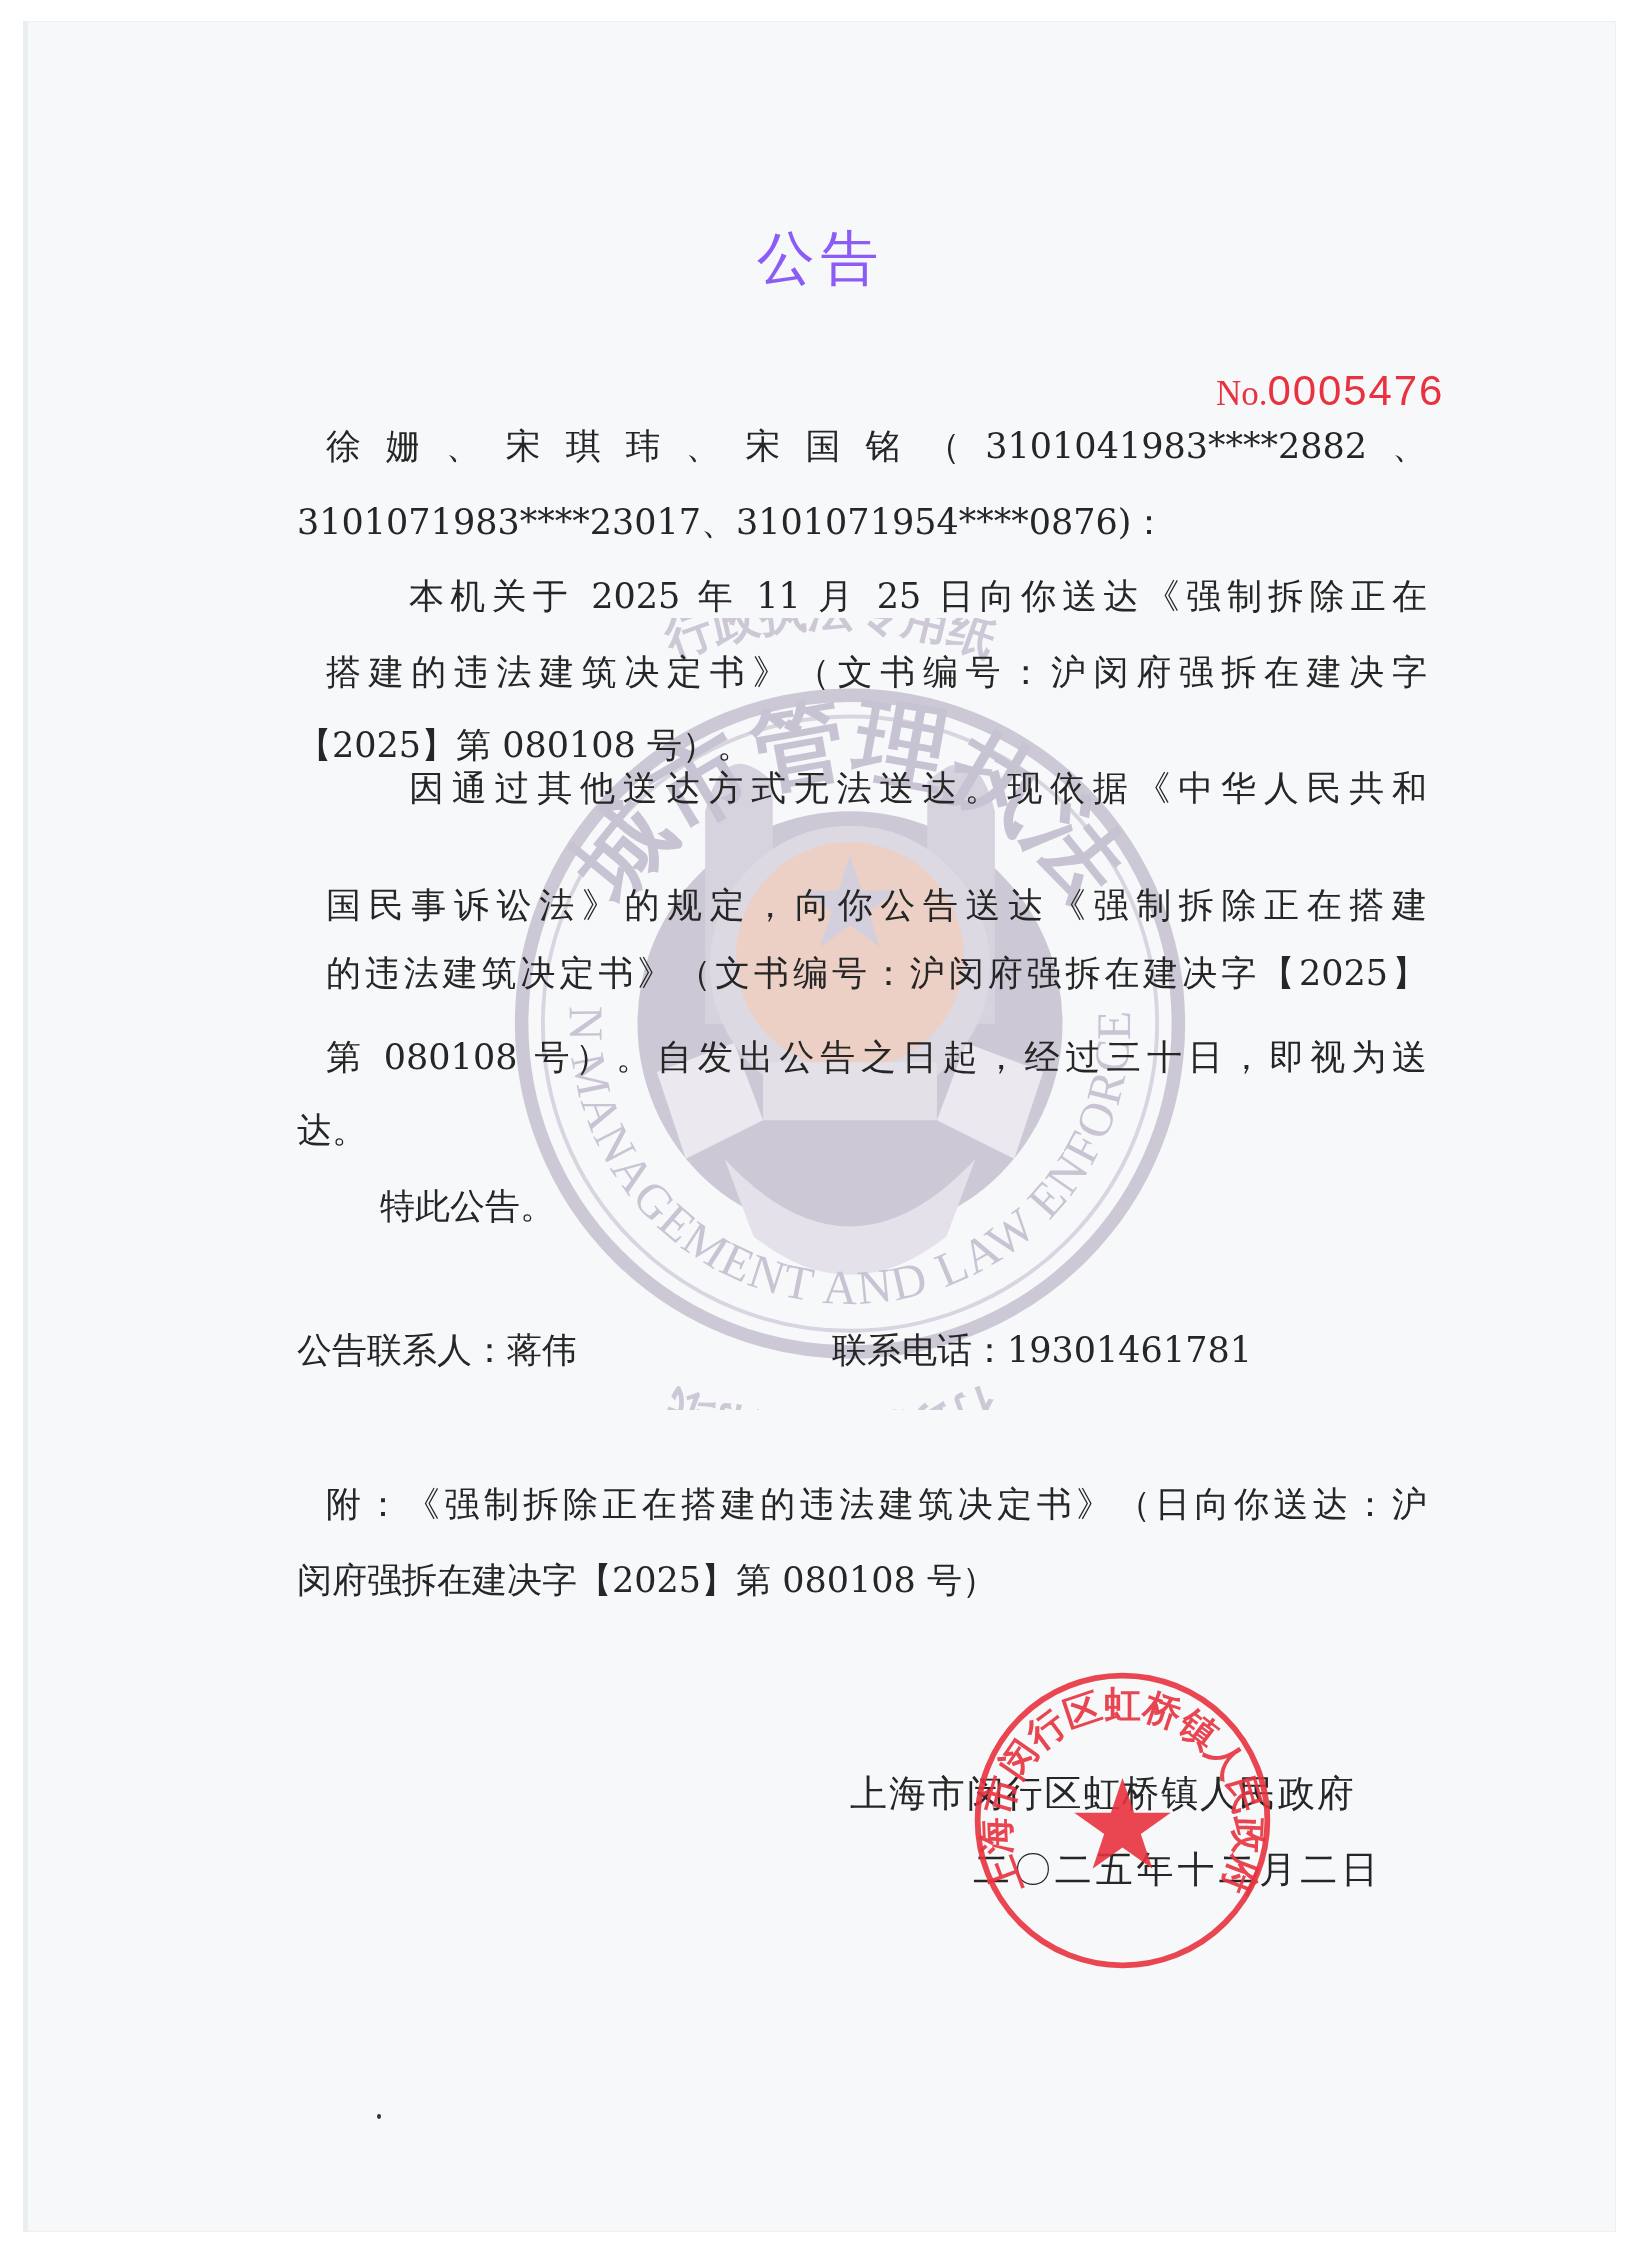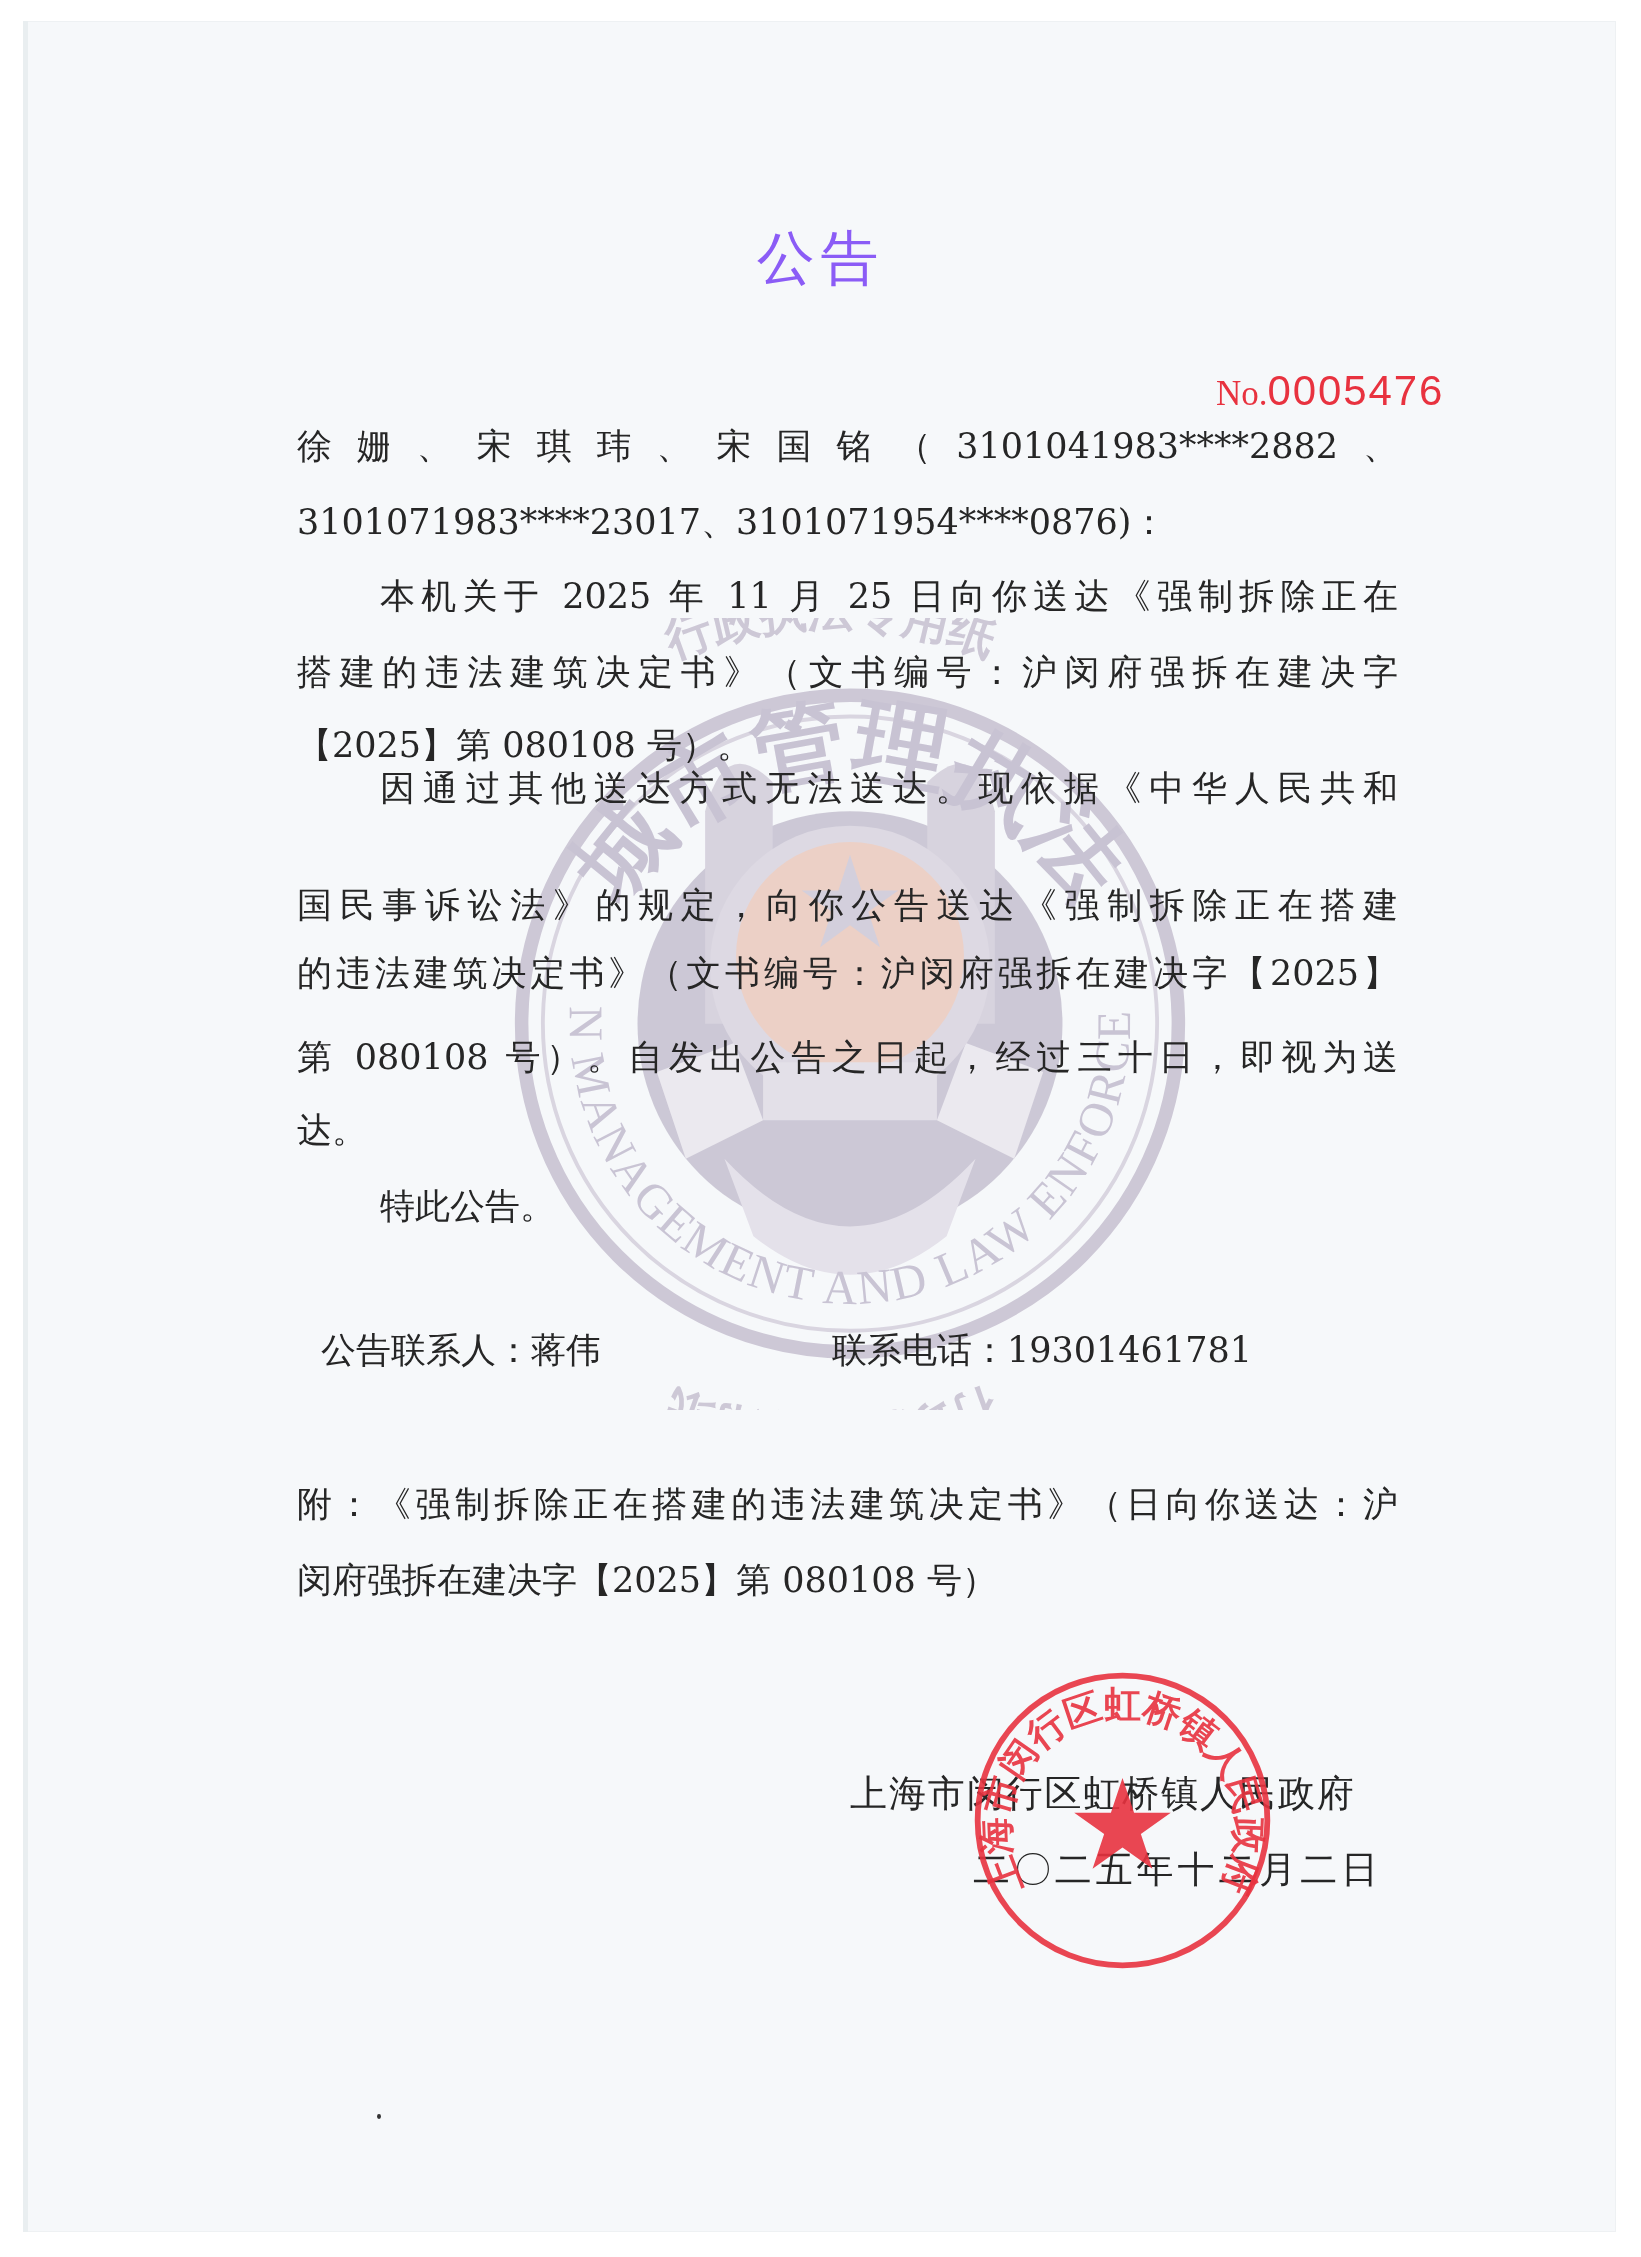--- a/index.html
+++ b/index.html
@@ -29,23 +29,23 @@
     position: absolute; left: 1207px; top: 367px; color: #e8323f;
     font-family: "Liberation Sans", sans-serif; font-size: 42px; letter-spacing: 1.9px; margin-left: 9px;
   }
   .serial .no { font-family: "Liberation Serif", serif; font-size: 35px; letter-spacing: 0; }
 
   .line {
     position: absolute; left: 297px; width: 1101px; height: 48px;
     font-size: 35px; color: #262626; white-space: nowrap; line-height: 48px;
   }
   .line.indent { left: 380px; width: 1018px; }
-  .line.just { text-align: justify; text-align-last: justify; }
+  .line.just { text-align: justify; text-align-last: justify; margin-left: 29px; }
 
-  .contact-name { position: absolute; left: 297px; top: 1326px; font-size: 35px; color: #262626; line-height: 48px; white-space: nowrap; margin-left: 24px; }
+  .contact-name { position: absolute; left: 297px; top: 1326px; font-size: 35px; color: #262626; line-height: 48px; white-space: nowrap; }
   .contact-phone { position: absolute; left: 832px; top: 1326px; font-size: 35px; color: #262626; line-height: 48px; white-space: nowrap; }
 
   .sign-org { position: absolute; left: 850px; top: 1770px; font-size: 37px; color: #262626; line-height: 48px; white-space: nowrap; letter-spacing: 1.9px; }
   .sign-date { position: absolute; left: 973px; top: 1846px; font-size: 37px; color: #262626; line-height: 48px; white-space: nowrap; letter-spacing: 3.9px; }
 
   .seal { position: absolute; left: 968px; top: 1664px; width: 309px; height: 309px; pointer-events: none; }
   .speck { position: absolute; width: 3.9px; height: 4.8px; background: #333; border-radius: 50%; }
 </style>
 </head>
 <body>

